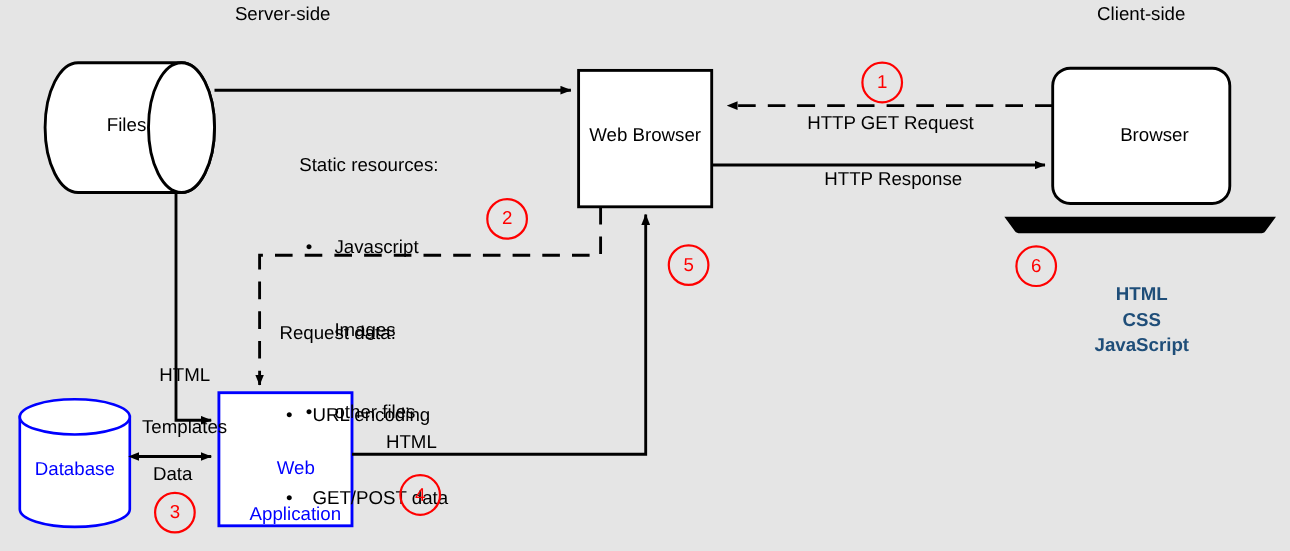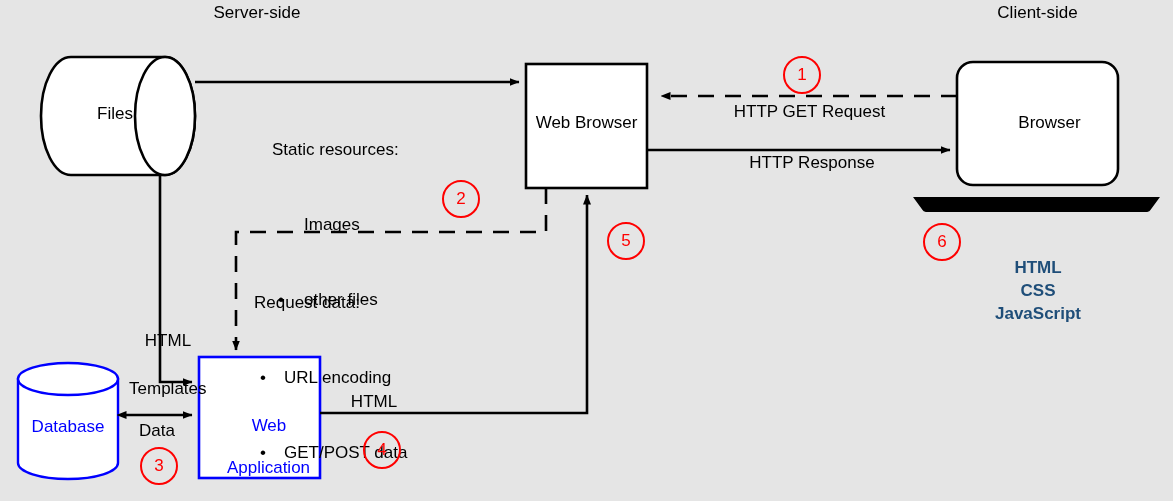--- a/index.html
+++ b/index.html
@@ -136,20 +136,21 @@
 
   <div class="node-text blue-text" style="left:18px; top:416px; width:100px;">Database</div>
 
   <div class="node-text blue-text" style="left:199px; top:394px; width:121px;">
     <span>Web</span><br>
     <span>Application</span>
   </div>
 
   <div class="bullet-list" style="left:272px; top:87px;">
     <span class="bullet-row">Static resources:</span>
+    <span class="bullet-row"><span class="bullet-dot">•</span><span style="display:inline-block;width:14px;"></span><span>Javascript</span></span>
     <span class="bullet-row"><span class="bullet-dot"> </span><span style="display:inline-block;width:14px;"></span><span>Images</span></span>
     <span class="bullet-row"><span class="bullet-dot">•</span><span style="display:inline-block;width:14px;"></span><span>other files</span></span>
   </div>
 
   <div class="bullet-list" style="left:254px; top:240px;">
     <span class="bullet-row">Request data:</span>
     <span class="bullet-row"><span class="bullet-dot">•</span><span style="display:inline-block;width:12px;"></span><span>URL encoding</span></span>
     <span class="bullet-row"><span class="bullet-dot">•</span><span style="display:inline-block;width:12px;"></span><span>GET/POST data</span></span>
     
   </div>

